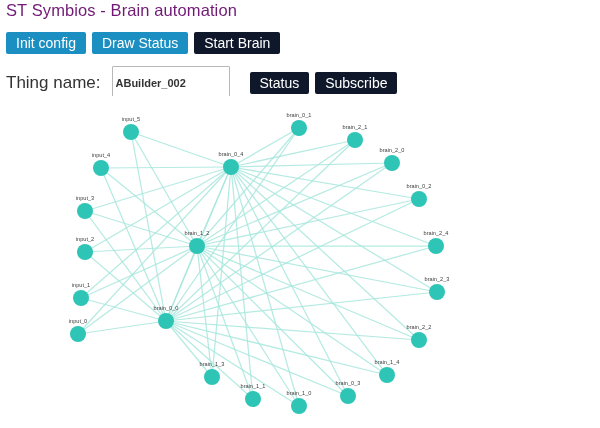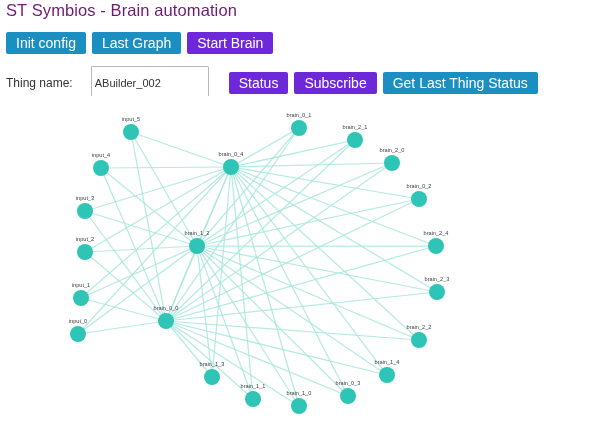--- a/index.html
+++ b/index.html
@@ -61,41 +61,42 @@
     padding: 0 10px;
     height: 22px;
     display: inline-flex;
     align-items: center;
     justify-content: center;
     cursor: pointer;
     white-space: nowrap;
     border-radius: 2px;
   }
   .btn.blue  { background: #1b8ec2; }
-  .btn.green { background: #6d28d9; }
+  .btn.green { background: #0f172a; }
   .btn.red   { background: #f0453a; }
 
   .thing-label {
-    font-size: 12px;
+    font-size: 17px;
     color: #333333;
     white-space: nowrap;
-    margin-right: 12px;
+    margin-right: 5px;
   }
   .thing-input {
     width: 118px;
     height: 19px;
     border: 1px solid #b8b8b8;
     background: #ffffff;
     font-family: "Liberation Sans", sans-serif;
     font-size: 11px;
     color: #333333;
     padding: 16px 3px;
     box-sizing: border-box;
     outline: none;
     border-radius: 1px;
+    font-weight: bold;
   }
   .spacer-gap { width: 8px; }
 
   
   .graph-canvas {
     position: absolute;
     left: 0;
     top: 96px;
     width: 600px;
     height: 332px;
@@ -121,31 +122,30 @@
 </style>
 </head>
 <body>
 
 <div id="app">
 
   <div class="page-title">ST Symbios - Brain automation</div>
 
   <div class="btn-row-1">
       <button class="btn blue">Init config</button>
-      <button class="btn blue">Last Graph</button>
+      <button class="btn blue">Draw Status</button>
       <button class="btn green">Start Brain</button>
     </div>
 
   <div class="btn-row-2">
     <span class="thing-label">Thing name:</span>
     <input class="thing-input" type="text" value="ABuilder_002" style="">
     <span class="spacer-gap"></span>
   <button class="btn green">Status</button>
       <button class="btn green">Subscribe</button>
-      <button class="btn blue">Get Last Thing Status</button>
     </div>
 
   <div class="graph-canvas">
     <svg id="graph-svg" viewBox="0 0 600 332" xmlns="http://www.w3.org/2000/svg">
       <g id="edge-layer">
           <line x1="78" y1="238" x2="166" y2="225" class="edge-line"></line>
           <line x1="81" y1="202" x2="166" y2="225" class="edge-line"></line>
           <line x1="85" y1="156" x2="166" y2="225" class="edge-line"></line>
           <line x1="85" y1="115" x2="166" y2="225" class="edge-line"></line>
           <line x1="101" y1="72" x2="166" y2="225" class="edge-line"></line>

